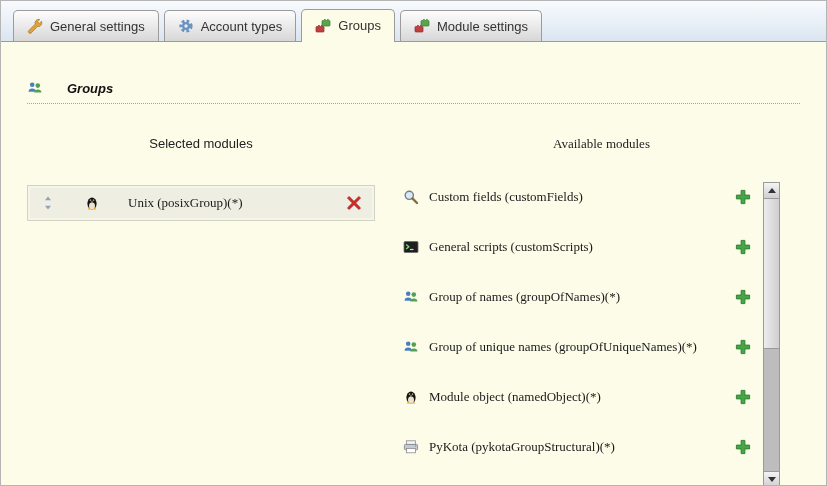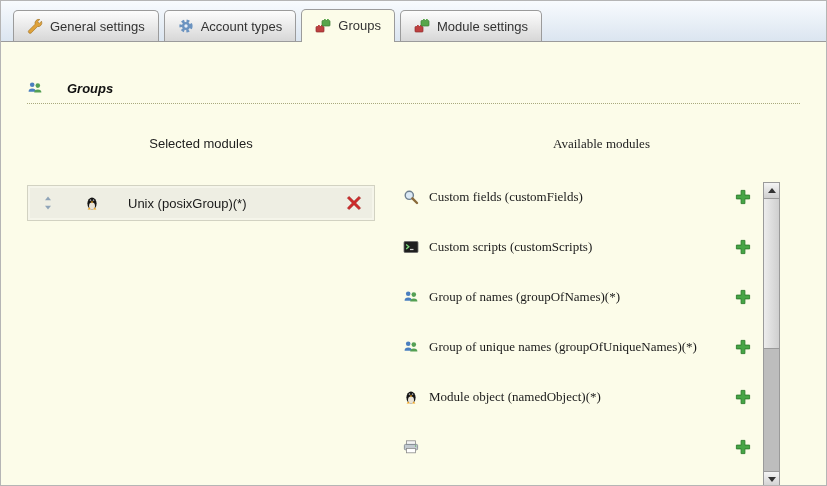--- a/index.html
+++ b/index.html
@@ -54,20 +54,21 @@
   .sel-box {
     margin-top:34px;
     border:1px solid #d2d2c2;
     background:#f5f5ea;
     padding:2px;
   }
   .sel-row {
     display:flex; align-items:center; gap:28px;
     height:30px; padding:0 10px;
     background:#eeeee3;
+    font-family:Liberation Serif, serif;
   }
   .mod-label { font-size:13px; color:#1a1a1a; }
   
   .avail-wrap { display:flex; margin-top:30px; }
   .avail-list { flex:1; display:flex; flex-direction:column; min-width:0;gap:20px; }
   .avail-row { display:flex; align-items:center; gap:10px; min-height:30px; }
   .avail-label { max-width:272px; line-height:1.25; }
   .spacer { flex:1; }
   
   .icon { display:inline-flex; width:16px; height:16px; flex:none; }
@@ -220,21 +221,21 @@
                   </span></button>
               </div>
               <div class="avail-row">
                 <span class="icon">
                   <svg viewBox="0 0 16 16">
                     <rect x="1" y="2.5" width="14" height="11" rx="1" fill="#1e1e1e" stroke="#6a6a6a" stroke-width="0.8"></rect>
                     <path d="M3.2 5.5 l2.6 2.2 -2.6 2.2" fill="none" stroke="#7ddf7d" stroke-width="1.3"></path>
                     <line x1="7" y1="10.5" x2="10.5" y2="10.5" stroke="#cfcfcf" stroke-width="1.2"></line>
                   </svg>
                 </span>
-                <span class="mod-label avail-label">Custom scripts (customScripts)</span>
+                <span class="mod-label avail-label">General scripts (customScripts)</span>
                 <span class="spacer"></span>
                 <button class="icon-btn"><span class="icon">
                     <svg viewBox="0 0 16 16">
                       <path d="M6.1 1.4 h3.8 v4.7 h4.7 v3.8 h-4.7 v4.7 h-3.8 v-4.7 H1.4 V6.1 h4.7 z" fill="#46a546" stroke="#2e7d2e" stroke-width="0.9"></path>
                     </svg>
                   </span></button>
               </div>
               <div class="avail-row">
                 <span class="icon">
                   <svg viewBox="0 0 16 16">
@@ -293,20 +294,21 @@
               </div>
               <div class="avail-row">
                 <span class="icon">
                   <svg viewBox="0 0 16 16">
                     <rect x="3.5" y="1.8" width="9" height="3.6" fill="#f4f4f4" stroke="#8a8a8a" stroke-width="0.8"></rect>
                     <rect x="1.4" y="5.4" width="13.2" height="5.4" rx="1" fill="#c3cad1" stroke="#79828b" stroke-width="0.8"></rect>
                     <rect x="3.5" y="9.4" width="9" height="4.4" fill="#ffffff" stroke="#8a8a8a" stroke-width="0.8"></rect>
                     <circle cx="12.6" cy="7" r="0.7" fill="#5fae5f"></circle>
                   </svg>
                 </span>
+                <span class="mod-label avail-label">PyKota (pykotaGroupStructural)(*)</span>
                 <span class="spacer"></span>
                 <button class="icon-btn"><span class="icon">
                     <svg viewBox="0 0 16 16">
                       <path d="M6.1 1.4 h3.8 v4.7 h4.7 v3.8 h-4.7 v4.7 h-3.8 v-4.7 H1.4 V6.1 h4.7 z" fill="#46a546" stroke="#2e7d2e" stroke-width="0.9"></path>
                     </svg>
                   </span></button>
               </div>
               <div class="avail-row">
                 <span class="icon">
                   <svg viewBox="0 0 16 16">

